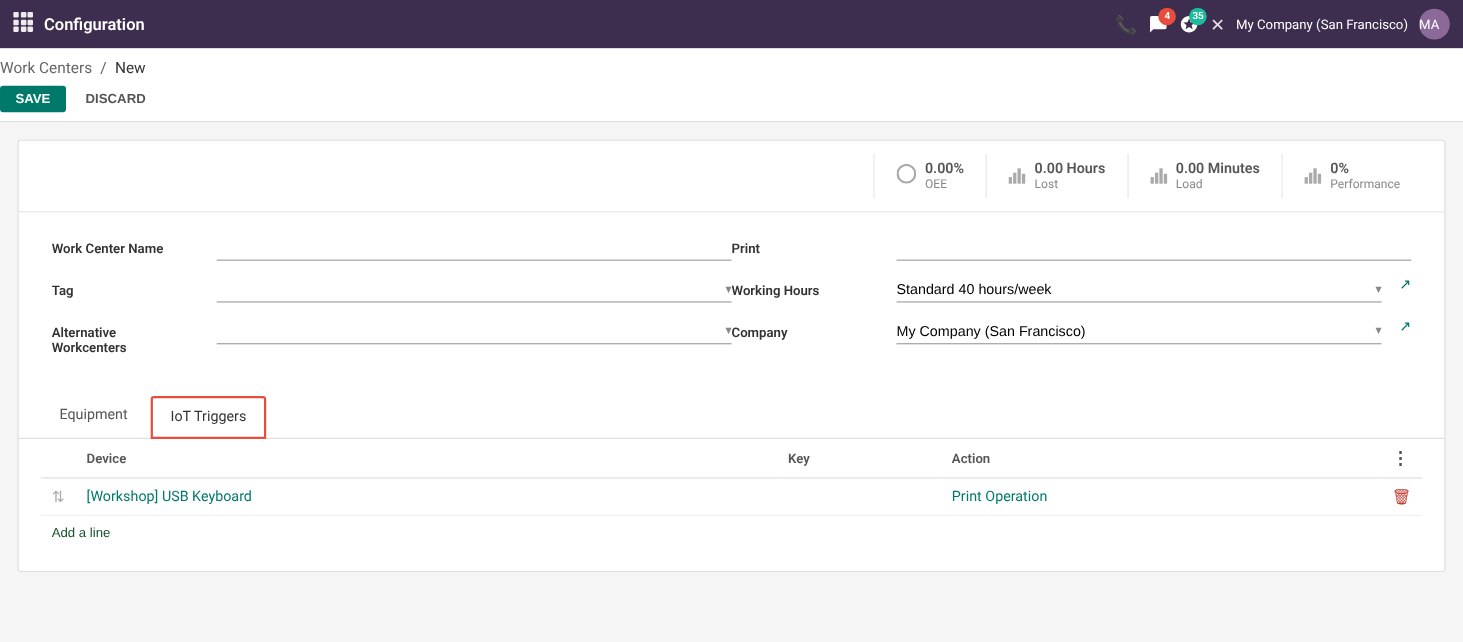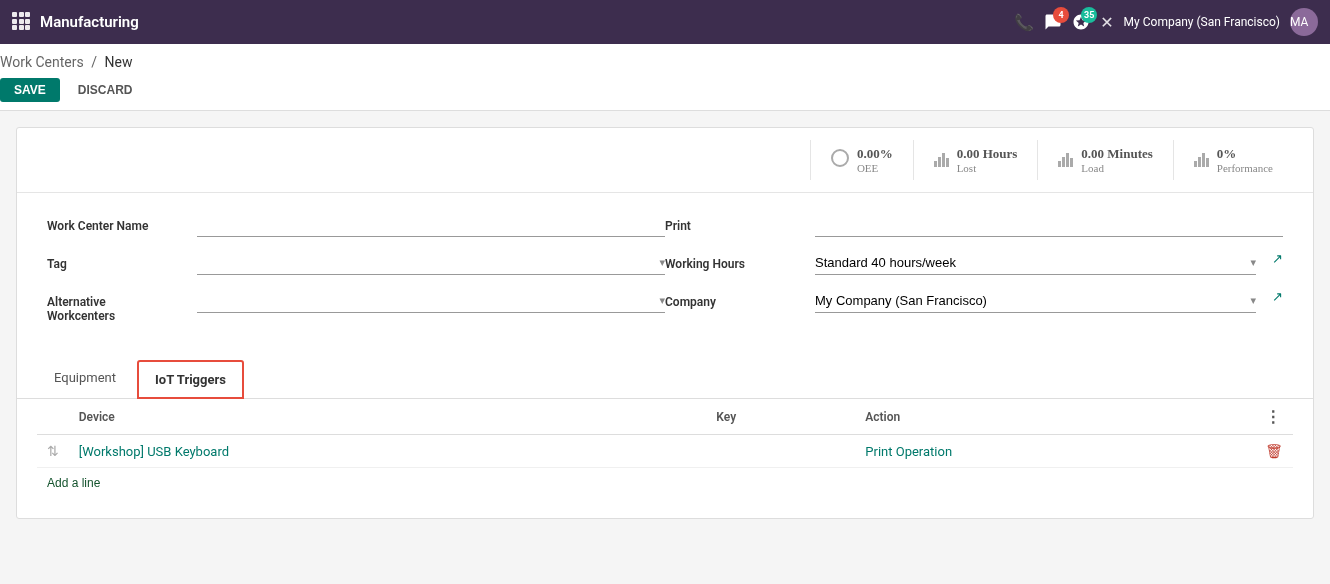--- a/index.html
+++ b/index.html
@@ -115,21 +115,20 @@
       padding: 12px 20px;
       gap: 0;
     }
     .stat-item {
       display: flex;
       align-items: center;
       gap: 8px;
       padding: 6px 20px;
       border-left: 1px solid #e5e5e5;
       cursor: pointer;
-      font-family: Liberation Serif, serif;
     }
     .stat-text .val { font-size: 13px; font-weight: 600; color: #555; }
     .stat-text .lbl { font-size: 11px; color: #888; }
 
     
     .form-body {
       padding: 20px 30px;
     }
     .form-row {
       display: flex;
@@ -197,21 +196,21 @@
       cursor: pointer;
       border: 1px solid transparent;
       border-bottom: none;
       border-radius: 3px 3px 0 0;
       margin-right: 4px;
       color: #555;
     }
     .tab.active {
       border: 2px solid #e74c3c;
       color: #333;
-      font-weight: 700;
+      font-weight: 400;
       background: #fff;
       position: relative;
       bottom: -1px;
     }
 
     
     .table-section {
       padding: 0 20px 20px 20px;
     }
     .data-table {
@@ -265,21 +264,21 @@
       <rect x="7" y="0" width="5" height="5" rx="1"></rect>
       <rect x="13" y="0" width="5" height="5" rx="1"></rect>
       <rect x="0" y="7" width="5" height="5" rx="1"></rect>
       <rect x="7" y="7" width="5" height="5" rx="1"></rect>
       <rect x="13" y="7" width="5" height="5" rx="1"></rect>
       <rect x="0" y="13" width="5" height="5" rx="1"></rect>
       <rect x="7" y="13" width="5" height="5" rx="1"></rect>
       <rect x="13" y="13" width="5" height="5" rx="1"></rect>
     </svg>
   </span>
-  <span class="app-name">Manufacturing</span>
+  <span class="app-name">Configuration</span>
   <div class="nav-right">
     <span class="nav-icon">📞</span>
     <span class="badge-icon" style="position:relative;display:inline-flex;">
       <svg width="18" height="18" viewBox="0 0 24 24" fill="white">
           <path d="M20 2H4c-1.1 0-2 .9-2 2v18l4-4h14c1.1 0 2-.9 2-2V4c0-1.1-.9-2-2-2z"></path>
         </svg>
       <span class="badge">4</span>
     </span>
     <span class="badge-icon teal" style="position:relative;display:inline-flex;">
       <svg width="18" height="18" viewBox="0 0 24 24" fill="white">

